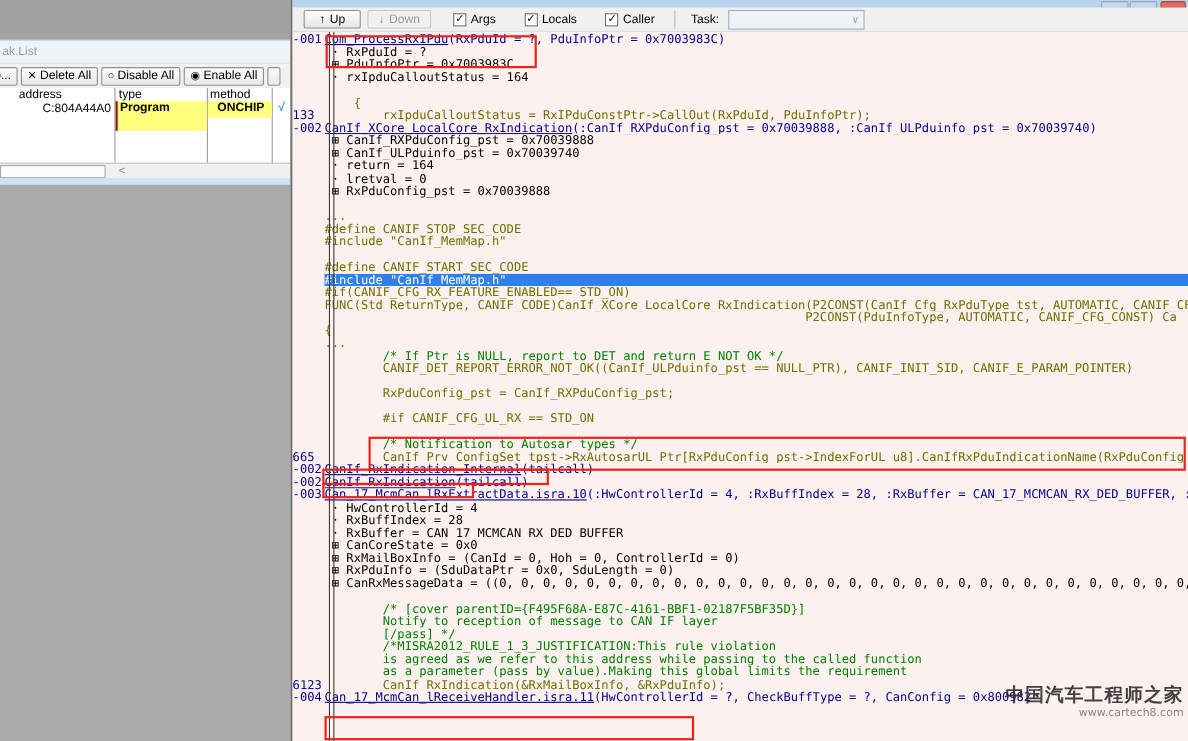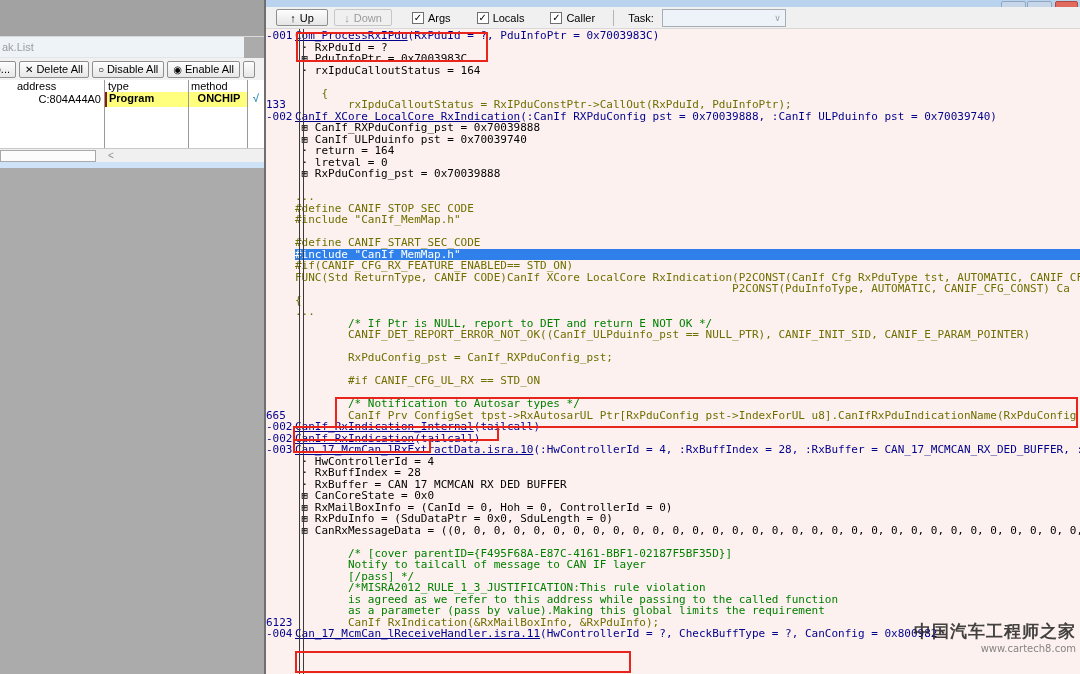--- a/index.html
+++ b/index.html
@@ -5,33 +5,33 @@
   html,body{margin:0;padding:0;}
   body{
     position:relative;width:1080px;height:674px;overflow:hidden;
     background:#ababab;
     font-family:"Liberation Sans", sans-serif;
     font-size:11px;color:#000;
   }
   
   .lwin{position:absolute;left:0;top:0;width:264px;height:674px;}
   .l-grayblock{position:absolute;left:0;top:0;width:264px;height:36px;background:#a2a2a2;border-bottom:1px solid #d8d8d8;}
-  .l-title{position:absolute;left:0;top:37px;width:244px;height:21px;background:#eef3f8;border-bottom:1px solid #dfe5ea;color:#9a9da0;line-height:21px;padding-left:2px;box-sizing:border-box;}
+  .l-title{position:absolute;left:0;top:37px;width:264px;height:21px;background:#eef3f8;border-bottom:1px solid #dfe5ea;color:#9a9da0;line-height:21px;padding-left:2px;box-sizing:border-box;}
   .l-toolbar{position:absolute;left:0;top:58px;width:264px;height:22px;background:#f1f1f1;display:flex;align-items:center;overflow:hidden;}
   .tbtn{height:17px;line-height:15px;background:linear-gradient(#fdfdfd,#e7e7e7);border:1px solid #8f8f8f;border-radius:2px;padding:0 5px;margin-right:3px;white-space:nowrap;font-size:11px;display:inline-flex;align-items:center;gap:3px;box-sizing:border-box;}
   .tbtn .ticon{font-size:10px;}
   .tbtn.partL{width:20px;margin-left:-4px;justify-content:flex-end;overflow:hidden;}
   .tbtn.partR{width:12px;margin-right:-6px;overflow:hidden;}
   .l-table{position:absolute;left:0;top:80px;width:264px;height:68px;background:#fff;}
   .l-colline{position:absolute;top:0;bottom:0;width:1px;background:#9a9a9a;}
   .l-headrow{position:absolute;left:0;top:0;width:264px;height:13px;}
   .l-headrow span{position:absolute;top:0;}
   .l-row{position:absolute;left:0;top:13px;width:264px;height:15px;}
   .cell-addr{position:absolute;left:0;top:0;width:101px;text-align:right;}
-  .cell-type{position:absolute;left:105px;top:-1px;width:83px;height:15px;background:#ffff7d;font-weight:bold;border-left:2px solid #8b1a1a;padding-left:2px;box-sizing:border-box;}
+  .cell-type{position:absolute;left:105px;top:-1px;width:83px;height:27px;background:#ffff7d;font-weight:bold;border-left:2px solid #8b1a1a;padding-left:2px;box-sizing:border-box;}
   .cell-method{position:absolute;left:189px;top:-1px;width:58px;height:15px;background:#ffff7d;font-weight:bold;padding-left:2px;box-sizing:border-box;text-align:center;}
   .cell-check{position:absolute;left:253px;top:-1px;color:#3f98b5;font-weight:bold;}
   .l-hscroll{position:absolute;left:0;top:148px;width:264px;height:14px;background:#f0f0f0;border-top:1px solid #c8c8c8;}
   .l-thumb{position:absolute;left:0;top:1px;width:96px;height:12px;background:#fcfcfc;border:1px solid #a8a8a8;box-sizing:border-box;}
   .l-arrow{position:absolute;left:108px;top:0;color:#8f8f8f;font-size:10px;line-height:14px;}
   .l-bluestrip{position:absolute;left:0;top:162px;width:264px;height:6px;background:#cfe3f6;}
   
   .rwin{position:absolute;left:264px;top:0;width:816px;height:674px;border-left:2px solid #6f6f6f;box-sizing:border-box;background:#fdf1ef;}
   .r-titlebar{position:absolute;left:0;top:0;width:100%;height:7px;background:#b9d3ef;overflow:hidden;}
   .r-titlebtn{position:absolute;top:1px;height:10px;width:23px;background:#c7d7e9;border:1px solid #8fa7bf;border-radius:2px;}
@@ -191,21 +191,21 @@
         <div class="crow"><span class="gut">-003</span><span class="railgap"></span><span class="txt c-frame"><span class="fname">Can_17_McmCan_lRxExtractData.isra.10</span><span>(:HwControllerId = 4, :RxBuffIndex = 28, :RxBuffer = CAN_17_MCMCAN_RX_DED_BUFFER, :</span></span></div>
         <div class="crow"><span class="gut"></span><span class="railgap"></span><span class="txt c-var"> · HwControllerId = 4</span></div>
         <div class="crow"><span class="gut"></span><span class="railgap"></span><span class="txt c-var"> · RxBuffIndex = 28</span></div>
         <div class="crow"><span class="gut"></span><span class="railgap"></span><span class="txt c-var"> · RxBuffer = CAN_17_MCMCAN_RX_DED_BUFFER</span></div>
         <div class="crow"><span class="gut"></span><span class="railgap"></span><span class="txt c-var"> ⊞ CanCoreState = 0x0</span></div>
         <div class="crow"><span class="gut"></span><span class="railgap"></span><span class="txt c-var"> ⊞ RxMailBoxInfo = (CanId = 0, Hoh = 0, ControllerId = 0)</span></div>
         <div class="crow"><span class="gut"></span><span class="railgap"></span><span class="txt c-var"> ⊞ RxPduInfo = (SduDataPtr = 0x0, SduLength = 0)</span></div>
         <div class="crow"><span class="gut"></span><span class="railgap"></span><span class="txt c-var"> ⊞ CanRxMessageData = ((0, 0, 0, 0, 0, 0, 0, 0, 0, 0, 0, 0, 0, 0, 0, 0, 0, 0, 0, 0, 0, 0, 0, 0, 0, 0, 0, 0, 0, 0, 0, 0, 0,</span></div>
         <div class="crow"><span class="gut"></span><span class="railgap"></span><span class="txt c-src"></span></div>
         <div class="crow"><span class="gut"></span><span class="railgap"></span><span class="txt c-cmt">        /* [cover parentID={F495F68A-E87C-4161-BBF1-02187F5BF35D}]</span></div>
-        <div class="crow"><span class="gut"></span><span class="railgap"></span><span class="txt c-cmt">        Notify to tailcall of message to CAN IF layer</span></div>
+        <div class="crow"><span class="gut"></span><span class="railgap"></span><span class="txt c-cmt">        Notify to reception of message to CAN IF layer</span></div>
         <div class="crow"><span class="gut"></span><span class="railgap"></span><span class="txt c-cmt">        [/pass] */</span></div>
         <div class="crow"><span class="gut"></span><span class="railgap"></span><span class="txt c-cmt">        /*MISRA2012_RULE_1_3_JUSTIFICATION:This rule violation</span></div>
         <div class="crow"><span class="gut"></span><span class="railgap"></span><span class="txt c-cmt">        is agreed as we refer to this address while passing to the called function</span></div>
         <div class="crow"><span class="gut"></span><span class="railgap"></span><span class="txt c-cmt">        as a parameter (pass by value).Making this global limits the requirement</span></div>
         <div class="crow"><span class="gut">6123</span><span class="railgap"></span><span class="txt c-src">        CanIf_RxIndication(&amp;RxMailBoxInfo, &amp;RxPduInfo);</span></div>
         <div class="crow"><span class="gut">-004</span><span class="railgap"></span><span class="txt c-frame"><span class="fname">Can_17_McmCan_lReceiveHandler.isra.11</span><span>(HwControllerId = ?, CheckBuffType = ?, CanConfig = 0x800982</span></span></div>
       </div>
   </div>
 </div>
 

